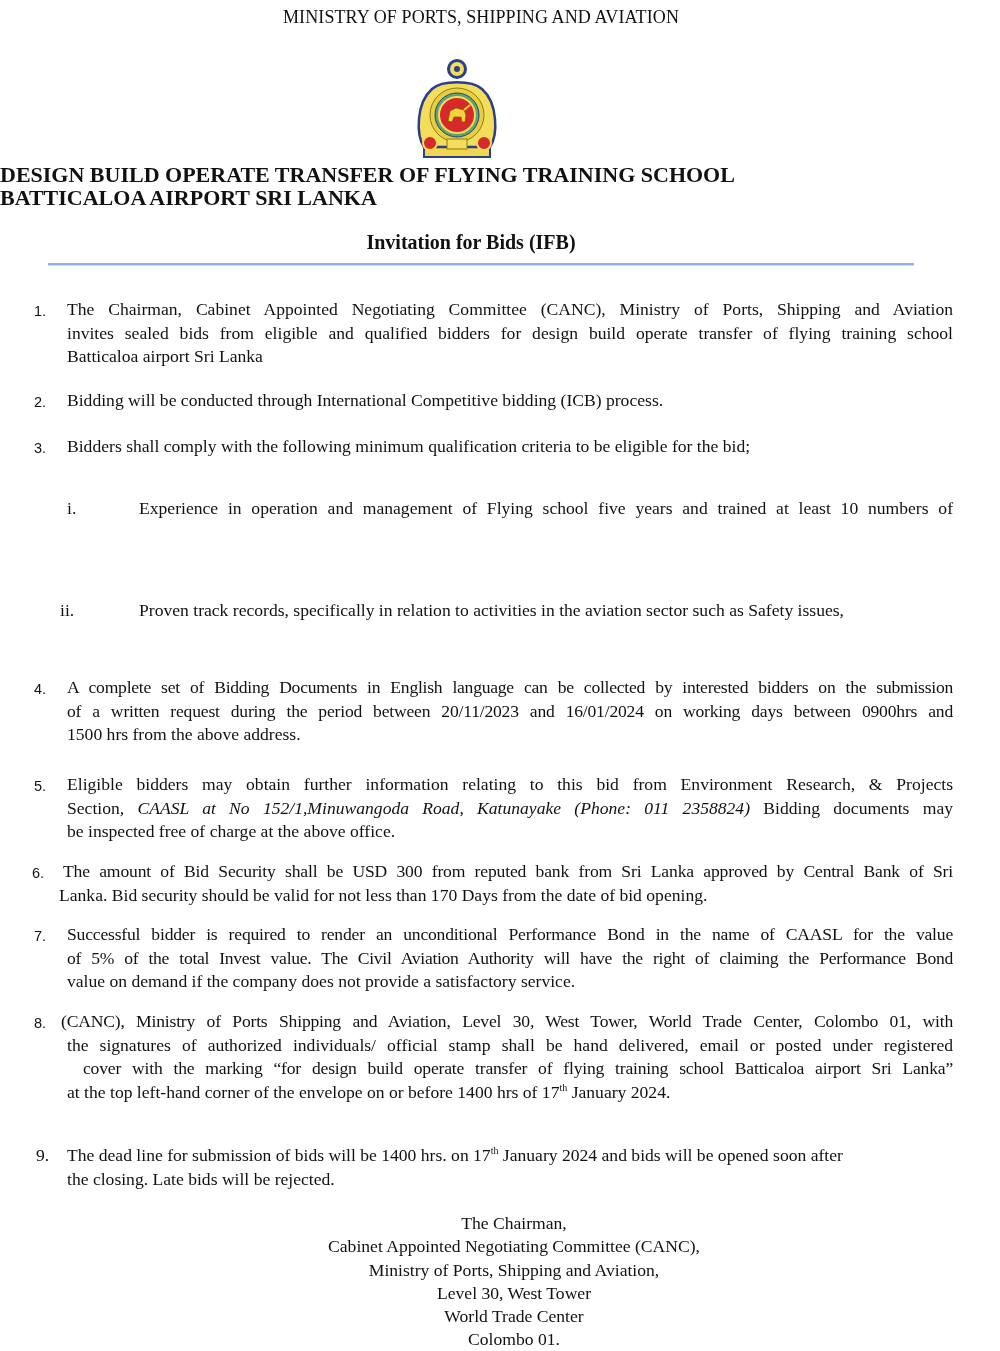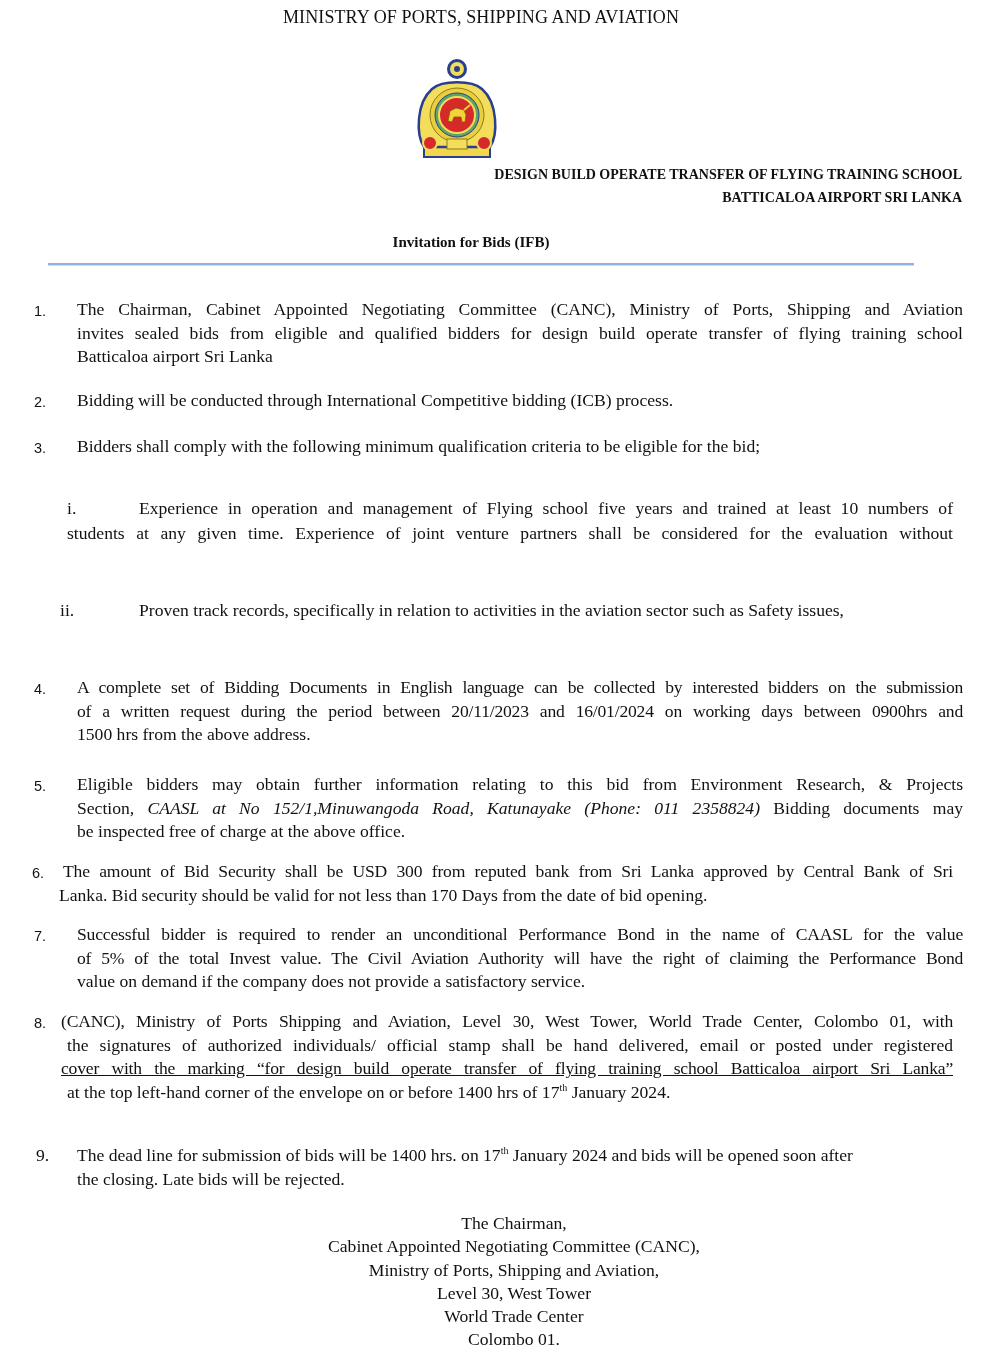--- a/index.html
+++ b/index.html
@@ -15,39 +15,39 @@
     }
     .ministry {
       position: absolute; top: 6px; left: 0; width: 962px;
       text-align: center; font-size: 18px; letter-spacing: 0.1px;
     }
     .emblem {
       position: absolute; left: 412px; top: 55px; width: 90px; height: 105px;
     }
     .title {
       position: absolute; top: 163px; left: 0; width: 962px;
-      text-align: right; font-weight: bold; font-size: 14px; line-height: 23px;
+      text-align: left; font-weight: bold; font-size: 22px; line-height: 23px;
     }
     .subtitle {
       position: absolute; top: 231px; left: 0; width: 942px;
-      text-align: center; font-weight: bold; font-size: 15px;
+      text-align: center; font-weight: bold; font-size: 20px;
     }
     .rule {
       position: absolute; top: 263px; left: 48px; width: 866px; height: 2px;
       background: #8fb4e3; border-bottom: 1px solid #c9dbf1;
     }
     .item {
       position: absolute; left: 0; width: 1000px;
     }
     .num {
       position: absolute; left: 34px; font-family: "Liberation Sans", "DejaVu Sans", sans-serif; font-size: 14.5px;
     }
     .num.serif { font-family: "Liberation Serif", "DejaVu Serif", serif; font-size: 17.6px; }
     .para {
-      position: absolute; left: 77px; width: 886px; text-align: justify;
+      position: absolute; left: 67px; width: 886px; text-align: justify;
     }
     .para .line { display: block; text-align: justify; text-align-last: justify; white-space: nowrap; }
     .para .line.last { text-align-last: left; }
     .roman {
       position: absolute; font-size: 17.6px;
     }
     .sub-para {
       position: absolute; left: 67px; width: 886px;
     }
     .sub-para .line { display: block; text-align: justify; text-align-last: justify; white-space: nowrap; }
@@ -122,21 +122,20 @@
     <span class="num" style="top:2px;">3.</span>
     <div class="para">
       <span class="line last">Bidders shall comply with the following minimum qualification criteria to be eligible for the bid;</span>
     </div>
   </div>
 
   <div class="item" style="top:497px;">
     <span class="roman" style="left:67px; top:0;">i.</span>
     <div class="sub-para">
       <span class="line first">Experience in operation and management of Flying school five years and trained at least 10 numbers of</span>
-      <span class="line" style="line-height:25px;">students at any given time. Experience of joint venture partners shall be considered for the evaluation without</span>
     </div>
   </div>
 
   <div class="item" style="top:599px;">
     <span class="roman" style="left:60px; top:0;">ii.</span>
     <div class="sub-para">
       <span class="line first" style="width:780px; text-align-last:left;">Proven track records, specifically in relation to activities in the aviation sector such as Safety issues,</span>
     </div>
   </div>
 
@@ -173,21 +172,21 @@
       <span class="line" style="letter-spacing:-0.3px;">of 5% of the total Invest value. The Civil Aviation Authority will have the right of claiming the Performance Bond</span>
       <span class="line last">value on demand if the company does not provide a satisfactory service.</span>
     </div>
   </div>
 
   <div class="item" style="top:1010px;">
     <span class="num" style="top:2px; left:34px;">8.</span>
     <div class="para" style="left:61px; width:892px;">
       <span class="line" style="letter-spacing:-0.2px;font-family:Liberation Serif, serif;">(CANC), Ministry of Ports Shipping and Aviation, Level 30, West Tower, World Trade Center, Colombo 01, with</span>
       <span class="line" style="margin-left:6px;">the signatures of authorized individuals/ official stamp shall be hand delivered, email or posted under registered</span>
-      <span class="line" style="margin-left:0; letter-spacing:-0.2px;text-decoration:underline;">cover  with the marking “for design build operate transfer of flying training school Batticaloa airport Sri Lanka”</span>
+      <span class="line" style="margin-left:22px; letter-spacing:-0.2px;">cover  with the marking “for design build operate transfer of flying training school Batticaloa airport Sri Lanka”</span>
       <span class="line last" style="margin-left:6px;"><span>at the top left-hand corner of the envelope on or before 1400 hrs of 17</span><sup>th</sup><span> January  2024.</span></span>
     </div>
   </div>
 
   <div class="item" style="top:1144px;">
     <span class="num serif" style="top:0; left:36px;">9.</span>
     <div class="para">
       <span class="line" style="width:860px; text-align-last:left;"><span>The dead line for submission of bids will be 1400 hrs. on 17</span><sup>th</sup><span> January 2024 and bids will be opened soon after</span></span>
       <span class="line last">the closing. Late bids will be rejected.</span>
     </div>

